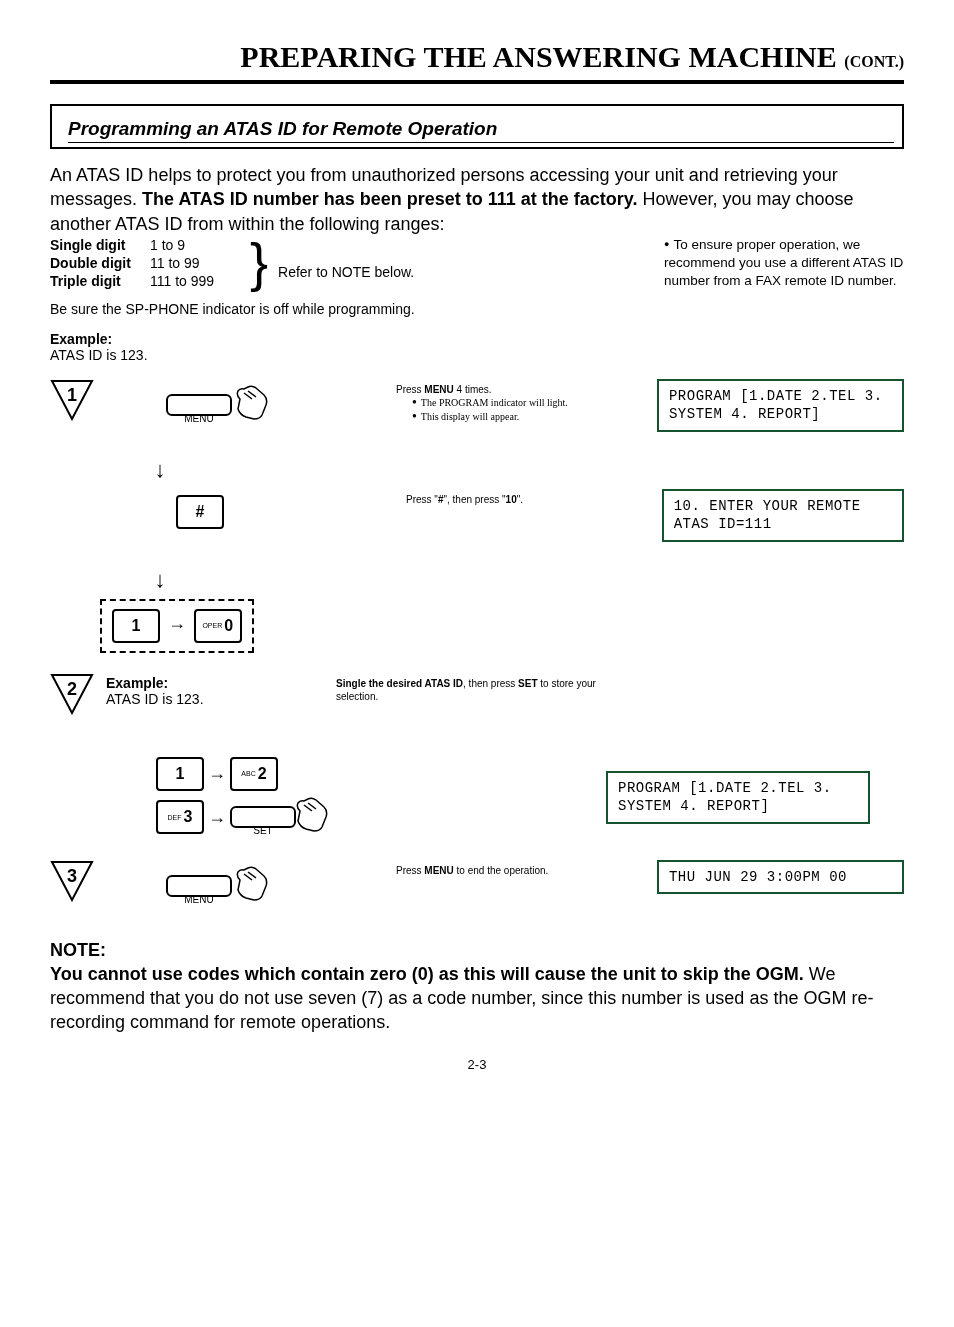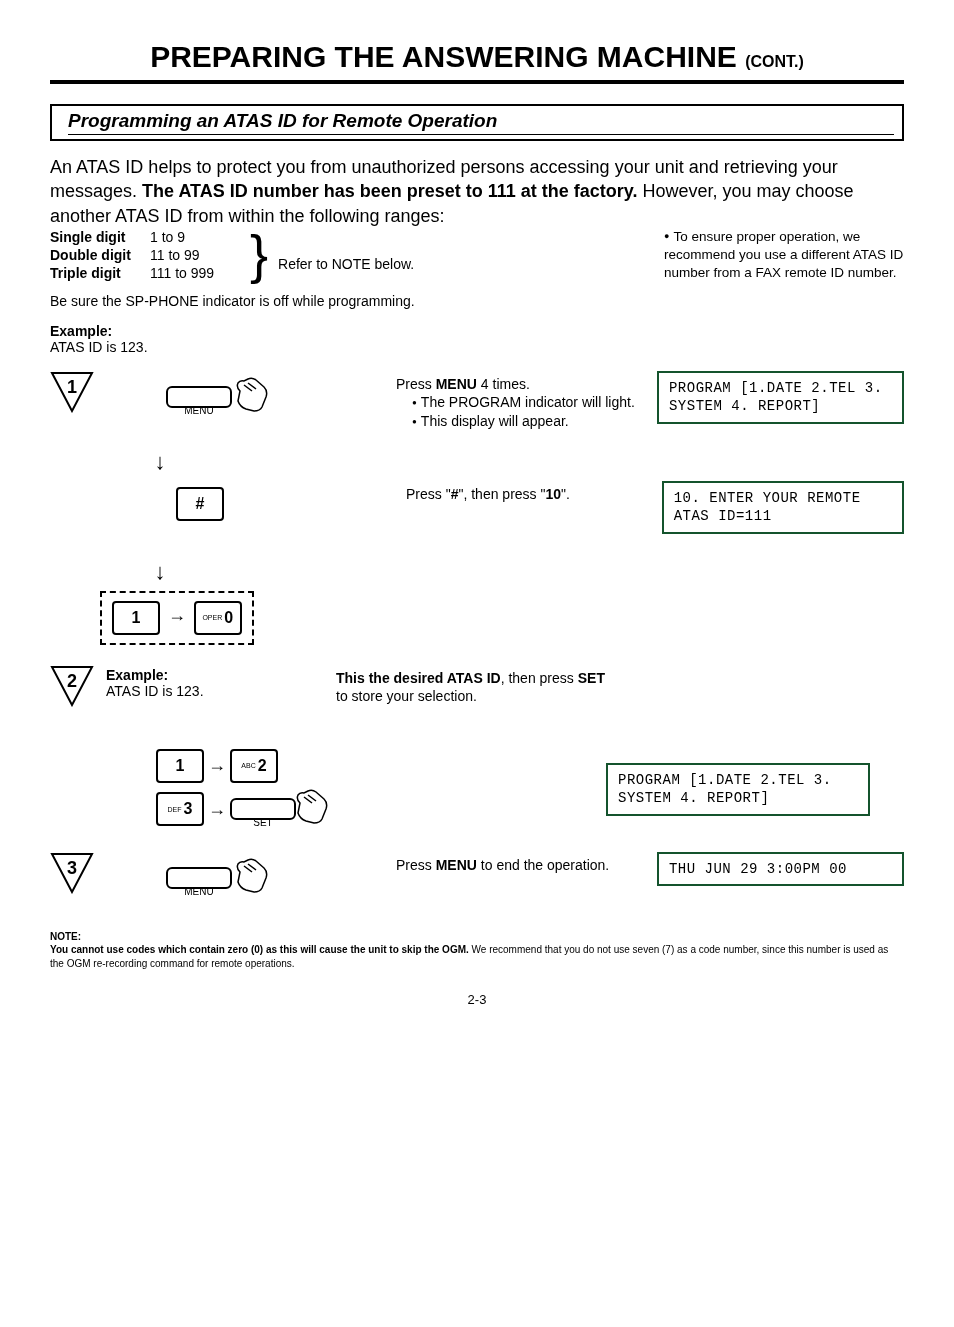--- a/index.html
+++ b/index.html
@@ -5,38 +5,39 @@
   body {
     font-family: Arial, Helvetica, sans-serif;
     font-size: 14px;
     color: #000;
     background: #fff;
     margin: 0;
     padding: 40px 50px 30px 50px;
     width: 854px;
   }
   .page-title {
-    text-align: center;
+    text-align: right;
     font-size: 30px;
     font-weight: bold;
     margin-bottom: 4px;
+    font-family: Liberation Serif, serif;
   }
   .cont {
     font-size: 16px;
     font-weight: bold;
     vertical-align: baseline;
   }
   .thick-rule {
     border: none;
     border-top: 4px solid #000;
     margin: 6px 0 20px 0;
   }
   .section-header {
     border: 2px solid #000;
-    padding: 4px 8px 4px 16px;
+    padding: 12px 8px 4px 16px;
     margin-bottom: 14px;
   }
   .section-header .txt {
     font-style: italic;
     font-weight: bold;
     font-size: 19px;
     border-bottom: 1px solid #000;
     display: block;
     padding-bottom: 2px;
   }
@@ -94,25 +95,25 @@
     flex-shrink: 0;
   }
   .step-num svg { display:block; }
   .step-visual {
     width: 230px;
     flex-shrink: 0;
     padding-top: 6px;
   }
   .step-text {
     width: 270px;
-    font-size: 14px;
+    font-size: 10px;
     line-height: 1.35;
     padding-top: 4px;
   }
-  .step-text .sub { margin-left: 16px; }
+  .step-text .sub { margin-left: 16px; font-family: Liberation Serif, serif; }
   .step-text .sub::before { content: "●"; font-size: 8px; margin-right:4px; position:relative; top:-2px; }
   .display-box {
     border: 2px solid #14532d;
     font-family: "Courier New", monospace;
     font-size: 14px;
     padding: 6px 10px;
     width: 240px;
     margin-left: 10px;
     line-height: 1.35;
     letter-spacing: 0.5px;
@@ -155,21 +156,21 @@
   }
   .key-box .tiny { font-size:7px; font-weight:normal; margin-right:2px; vertical-align:middle;}
   .dashed-box {
     display:inline-block;
     border:2px dashed #000;
     padding:8px 10px;
     margin-left:50px;
   }
   .keys-group { margin-left: 60px; }
   .keys-row { margin: 6px 0; display:flex; align-items:center; }
-  .note-block { font-size:10px; line-height:1.35; }
+  .note-block { font-size:18px; line-height:1.35; }
   .note-block .hdr { font-weight:bold; }
   .page-num { text-align:center; font-size:13px; margin-top:22px; }
   .step2-label { font-size:14px; padding-top:2px; }
   .step2-label .b { font-weight:bold; }
 </style>
 </head>
 <body>
 
 <svg width="0" height="0" style="position:absolute">
   <defs>
@@ -265,21 +266,21 @@
     <svg width="44" height="42">
         <polygon points="2,2 42,2 22,40" fill="none" stroke="#000" stroke-width="2"></polygon>
         <text x="22" y="22" font-size="18" font-weight="bold" text-anchor="middle">2</text>
       </svg>
   </div>
   <div class="step-visual step2-label" style="width:230px; padding-left:10px;">
     <span class="b">Example:</span><br>
     <span>ATAS ID is 123.</span>
   </div>
   <div class="step-text">
-    <span class="bold">This the desired ATAS ID</span><span>, then press </span><span class="bold">SET</span><span> to store your selection.</span>
+    <span class="bold">Single the desired ATAS ID</span><span>, then press </span><span class="bold">SET</span><span> to store your selection.</span>
   </div>
 </div>
 
 <div class="step-row" style="min-height:auto;">
   <div class="step-num"></div>
   <div style="width:500px;">
     <div class="keys-group">
       <div class="keys-row">
         <span class="key-box">1</span>
         <span class="right-arrow">→</span>

